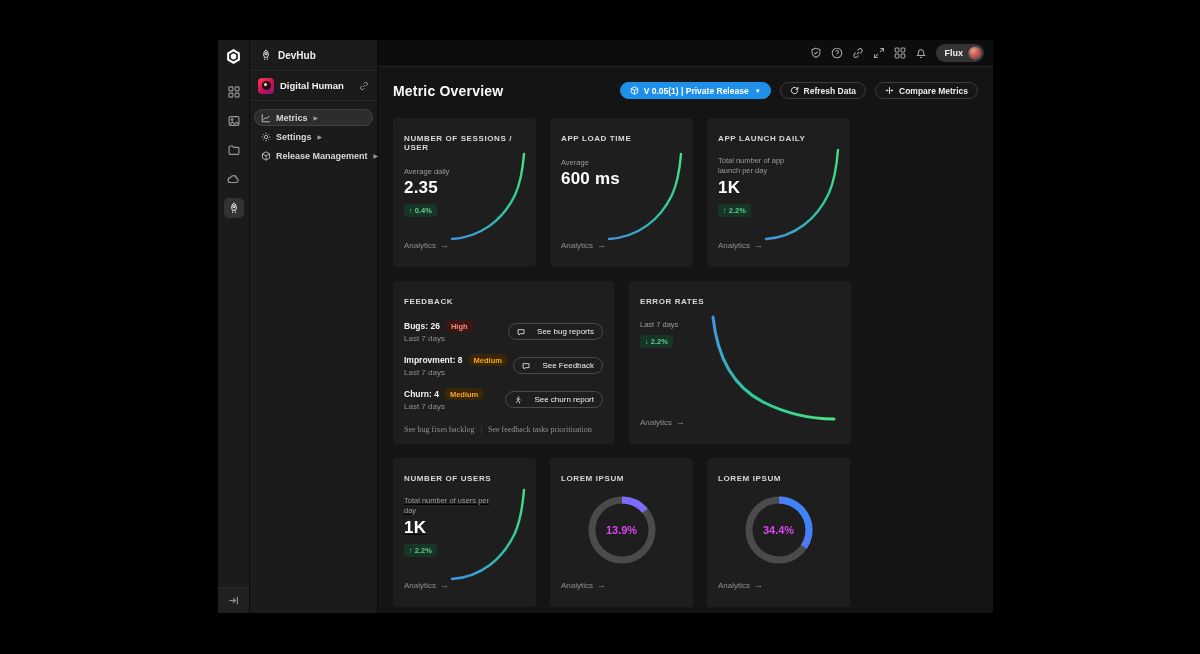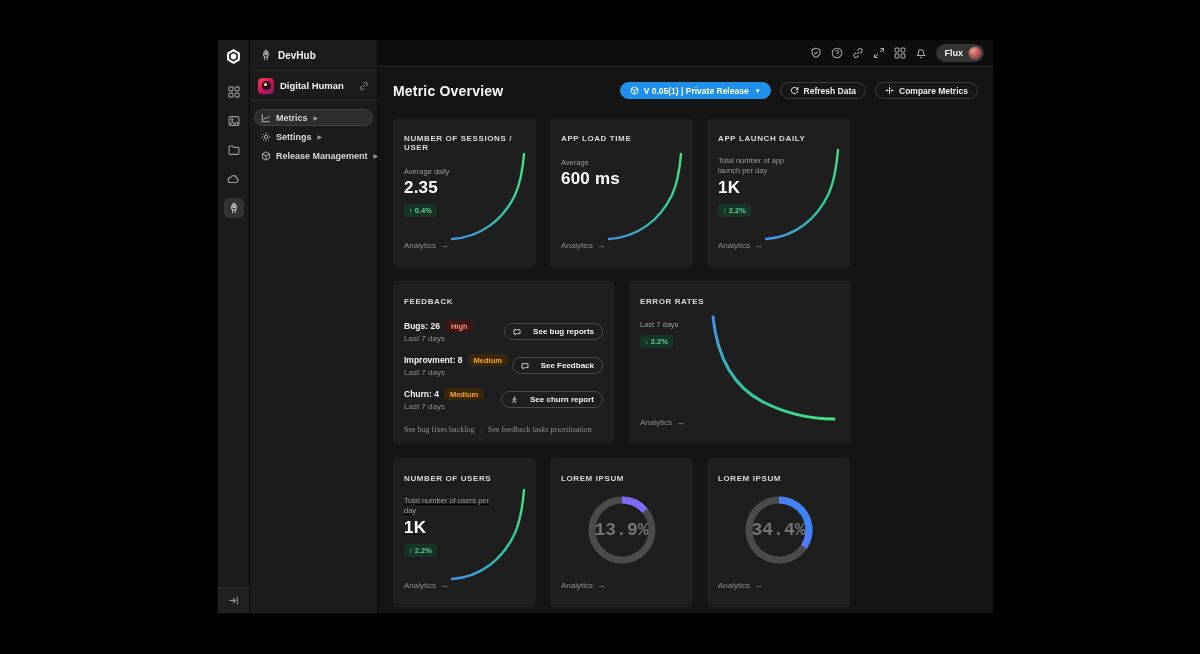--- a/index.html
+++ b/index.html
@@ -87,31 +87,31 @@
   .card-foot { position:absolute; left:11px; bottom:17px; display:flex; align-items:center; gap:4px;
     font-size:8px; color:#8f8f8f; cursor:pointer; z-index:3; }
   .card-foot .fa { font-size:9px; }
 
   
   .fb-row { display:flex; justify-content:space-between; align-items:center; margin-top:11px; }
   .fb-line1 { display:flex; align-items:center; gap:5px; }
   .fb-label { font-size:8.5px; font-weight:bold; color:#f2f2f2; }
   .fb-period { font-size:8px; color:#8f8f8f; margin-top:2px; }
   .pill-btn { display:inline-flex; align-items:center; gap:12px; padding:3px 8px; border-radius:9px;
-    border:1px solid #4a4a4a; background:transparent; color:#f0f0f0; font-size:8px; font-weight:bold;
+    border:1px solid #4a4a4a; background:transparent; color:#f0f0f0; font-size:8px; font-weight:normal;
     cursor:pointer; white-space:nowrap; font-family:inherit; }
   .fb-footlinks { position:absolute; left:11px; bottom:10px; font-size:8px; color:#8f8f8f;
     display:flex; gap:6px; align-items:center; }
   .fb-footlinks .pipe { color:#555; }
   .fb-footlinks span { cursor:pointer;font-family:Liberation Serif, serif; }
 
   
   .donut-wrap { position:absolute; left:50%; top:72px; transform:translate(-50%,-50%); width:74px; height:74px; }
   .donut-label { position:absolute; left:50%; top:50%; transform:translate(-50%,-50%);
-    font-size:18px; font-weight:bold; color:#737373; white-space:nowrap;font-family:Liberation Mono, monospace; }
+    font-size:11px; font-weight:bold; color:#d946ef; white-space:nowrap; }
 </style>
 </head>
 <body>
 
 <div class="app">
 
   <div class="rail">
     <div class="rail-logo">
       <svg width="17" height="17" viewBox="0 0 24 24">
           <path fill="#fff" d="M12 1.5l9 5.2v10.6l-9 5.2-9-5.2V6.7l9-5.2zm0 3.4L5.9 8.4v7.2L12 19.1l6.1-3.5V8.4L12 4.9zm0 2.6l3.8 2.2v4.6L12 16.5l-3.8-2.2V9.7L12 7.5z"></path>

